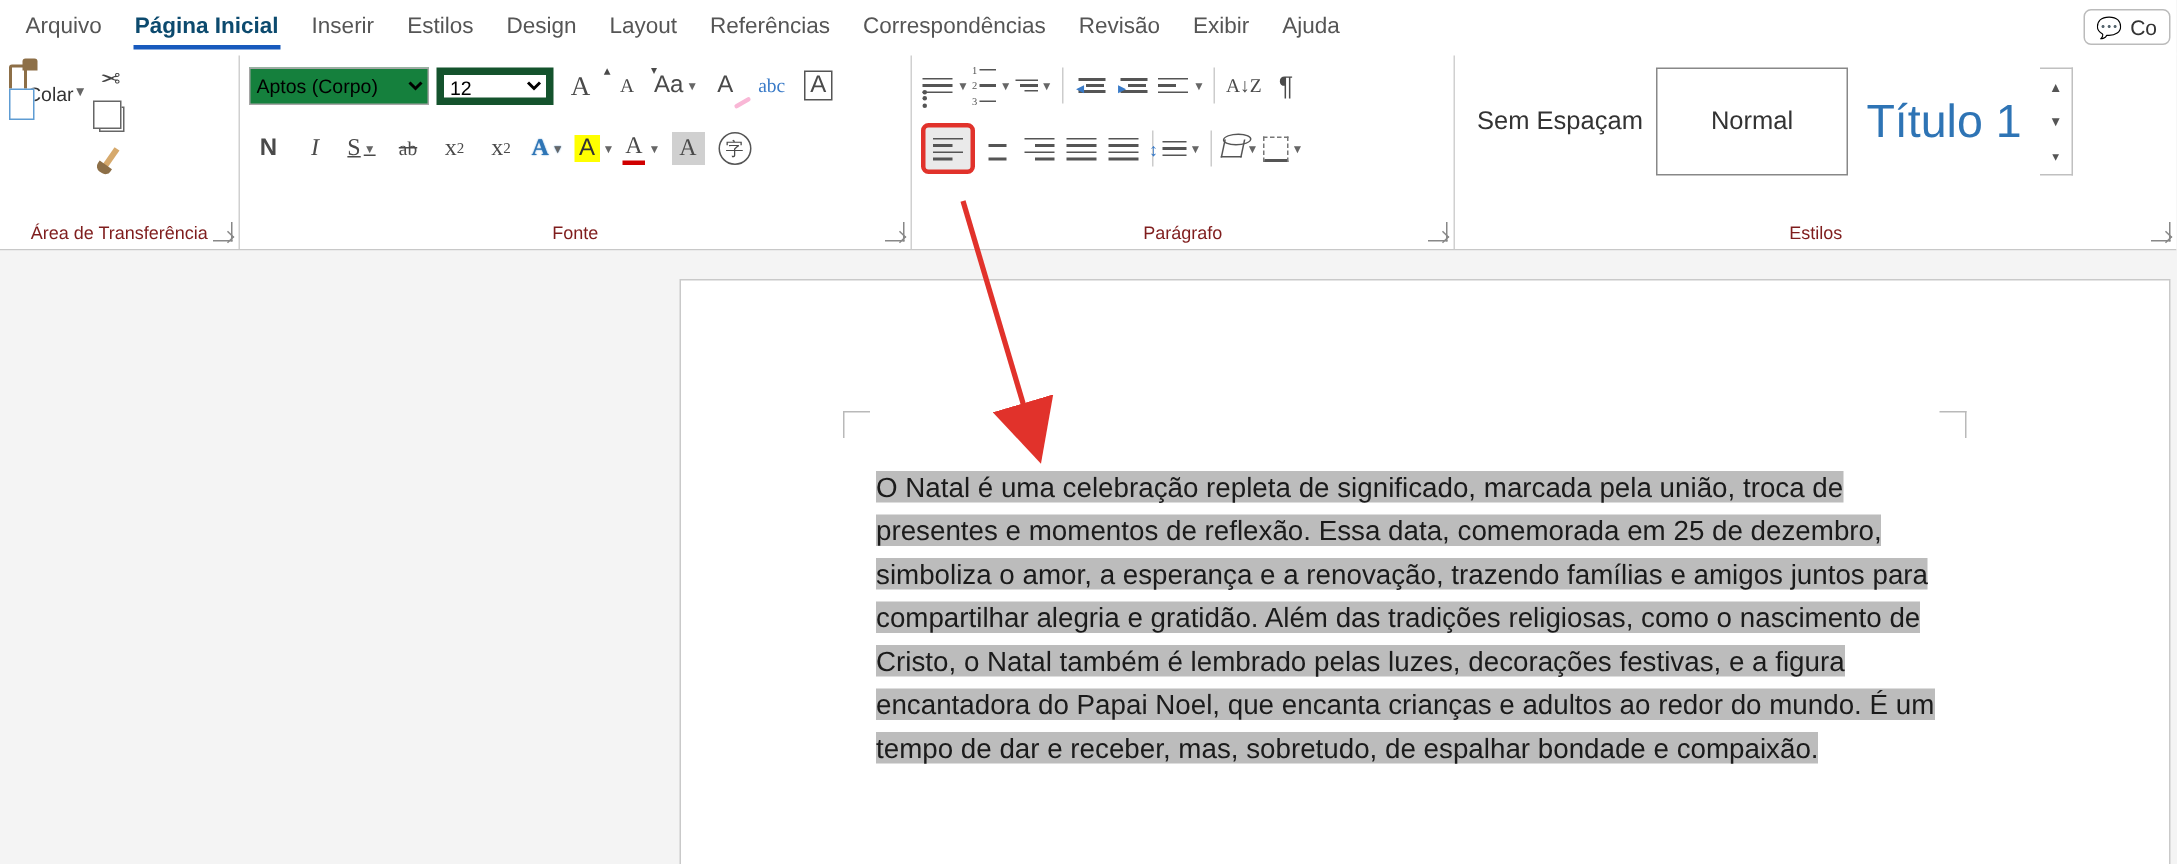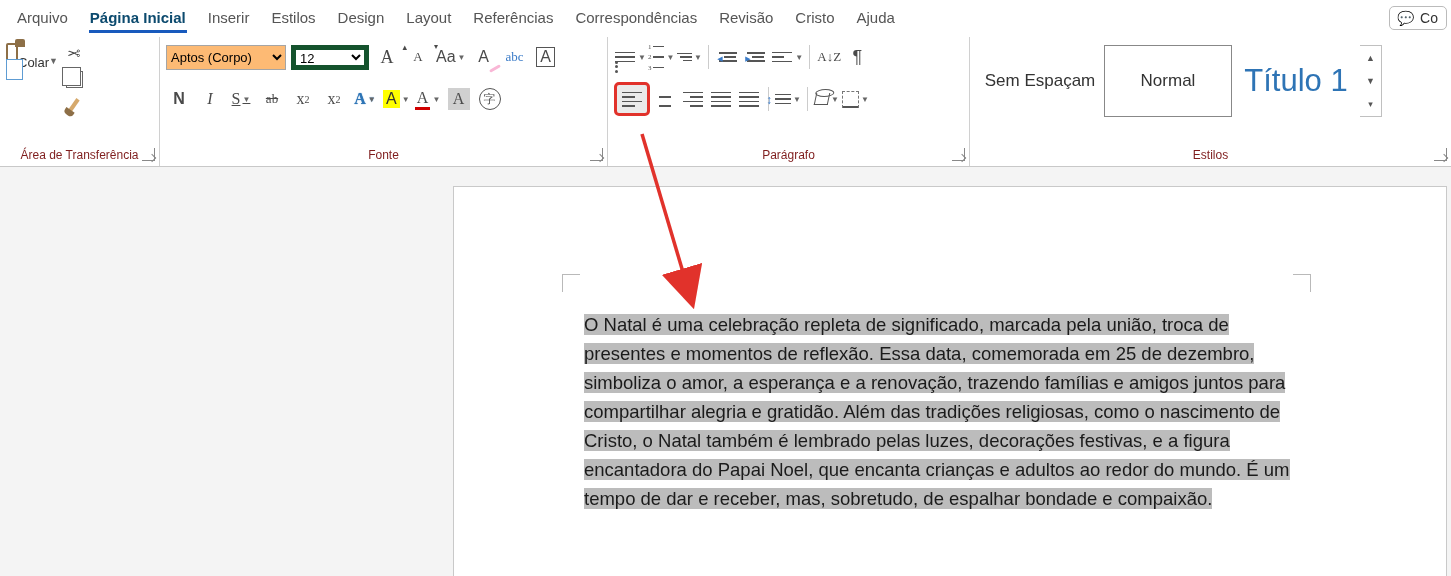--- a/index.html
+++ b/index.html
@@ -125,21 +125,21 @@
   }
   .paste-label{font-size:13px;color:#333;}
   .paste-caret{font-size:9px;color:#666;margin-top:-2px;}
   .clip-side{display:flex;flex-direction:column;gap:6px;align-items:center;padding-top:2px;}
   .small-ico{width:20px;height:20px;display:flex;align-items:center;justify-content:center;color:#444;font-size:16px;cursor:pointer;}
 
   
   .font-rows{display:flex;flex-direction:column;gap:10px;}
   .font-row{display:flex;align-items:center;gap:5px;height:32px;}
   select.font-name{
-    width:120px;height:25px;font-size:13px;border:1px solid #a5a5a5;background:#fdba74;
+    width:120px;height:25px;font-size:13px;border:1px solid #a5a5a5;background:#15803d;
   }
   select.font-size{
     width:78px;height:25px;font-size:13px;border:5px solid #14532d;background:#fff;
   }
   .rb-btn{
     min-width:26px;height:26px;display:flex;align-items:center;justify-content:center;
     font-size:16px;color:#4a4a4a;cursor:pointer;position:relative;
     font-family:"Times New Roman",serif;
   }
   .rb-btn.small-txt{font-size:13px;}
@@ -263,21 +263,21 @@
 <div class="tabs">
   <div class="tab file">Arquivo</div>
   <div class="tab active">Página Inicial</div>
   <div class="tab">Inserir</div>
   <div class="tab">Estilos</div>
   <div class="tab">Design</div>
   <div class="tab">Layout</div>
   <div class="tab">Referências</div>
   <div class="tab">Correspondências</div>
   <div class="tab">Revisão</div>
-  <div class="tab">Cristo</div>
+  <div class="tab">Exibir</div>
   <div class="tab">Ajuda</div>
   <div class="comments-pill">
     <span>💬</span>
     <span>Co</span>
   </div>
 </div>
 
 <div class="ribbon">
 
   <div class="group" style="width:160px">

